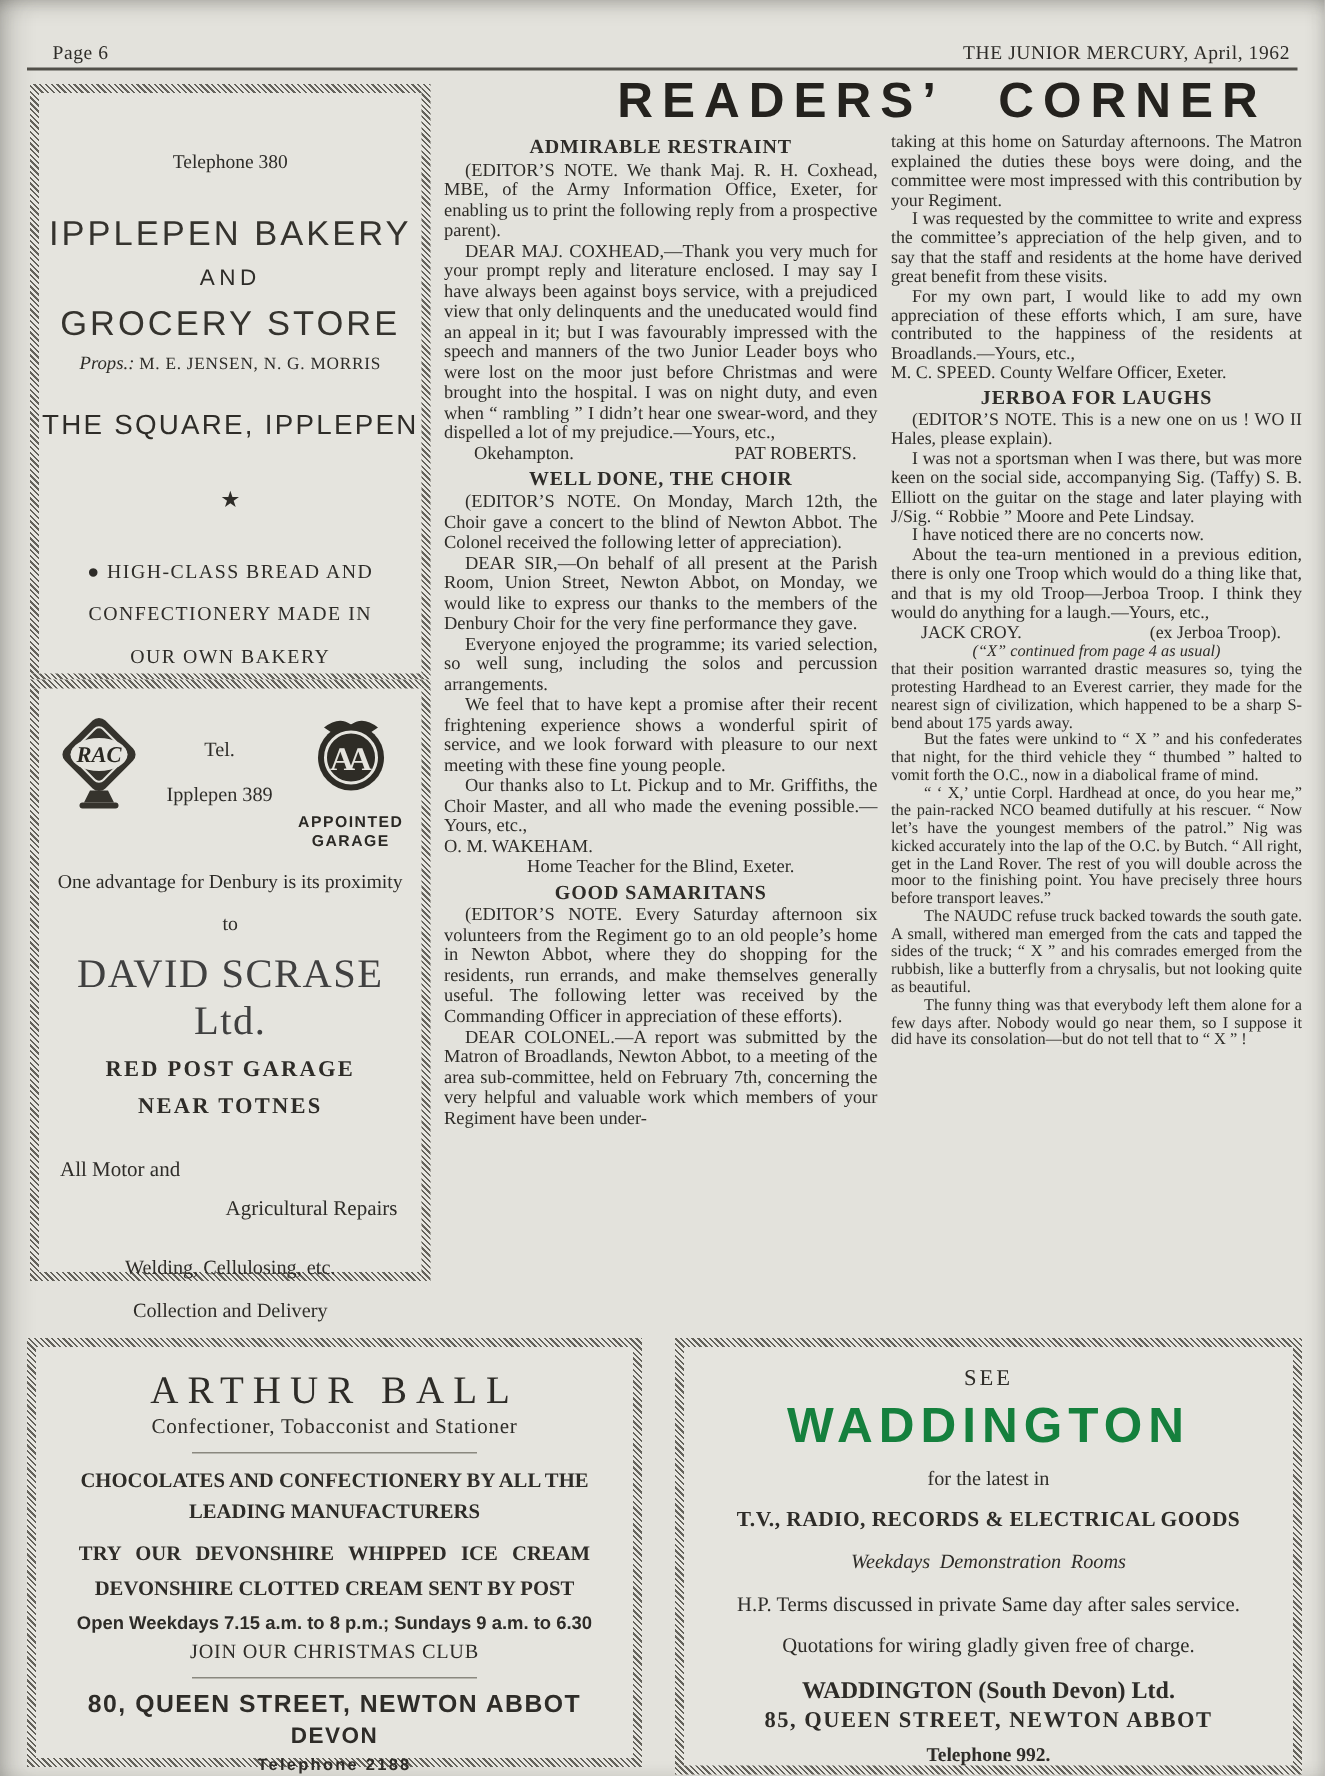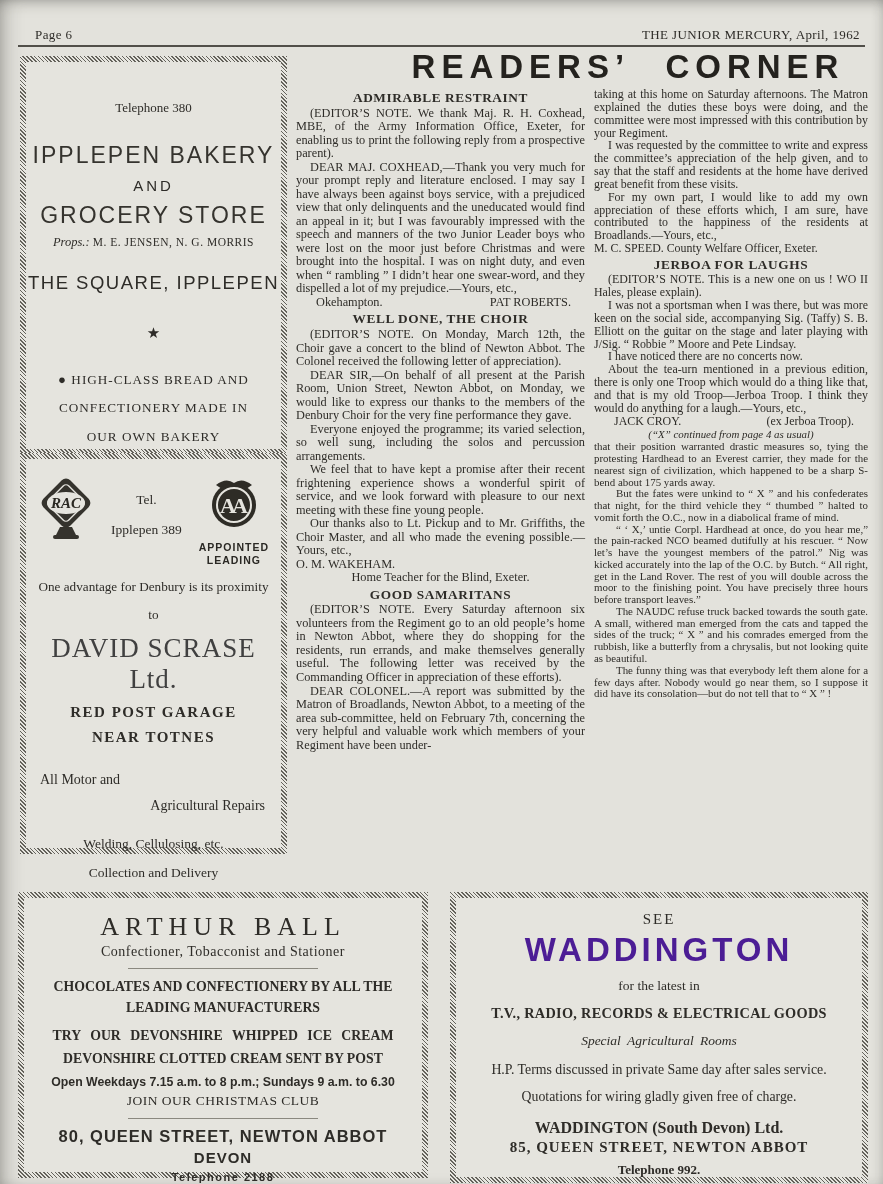--- a/index.html
+++ b/index.html
@@ -72,21 +72,21 @@
   .ab-l3 { font-weight:700; font-size:13.8px; margin-top:7px; }
   .ab-hours { font-family:"Liberation Sans",sans-serif; font-weight:700; font-size:12.3px; margin-top:8px; }
   .ab-club { font-size:13.5px; letter-spacing:.5px; margin-top:4px; }
   .ab-div2 { margin-top:9px; }
   .ab-addr1 { font-family:"Liberation Sans",sans-serif; font-weight:700; font-size:16.5px; letter-spacing:1px; margin-top:8px; }
   .ab-addr2 { font-family:"Liberation Sans",sans-serif; font-weight:700; font-size:15px; letter-spacing:1px; margin-top:3px; }
   .ab-phone { font-family:"Liberation Sans",sans-serif; font-weight:700; font-size:11px; letter-spacing:1.5px; margin-top:5px; }
   
   .ad-wadd { top:892px; left:450px; width:418px; height:291px; text-align:center; padding-top:13px; }
   .wd-see { font-size:15px; letter-spacing:2px; }
-  .wd-name { font-family:"Liberation Sans",sans-serif; font-weight:700; font-size:33px; letter-spacing:4px; margin-top:3px; color:#4c1d95; }
+  .wd-name { font-family:"Liberation Sans",sans-serif; font-weight:700; font-size:33px; letter-spacing:4px; margin-top:3px; color:#15803d; }
   .wd-tag { font-size:13.5px; margin-top:9px; }
   .wd-goods { font-weight:700; font-size:14.3px; margin-top:11px; letter-spacing:.3px; }
   .wd-rooms { font-style:italic; font-size:13.5px; margin-top:11px; word-spacing:3px; }
   .wd-terms { font-size:13.8px; margin-top:13px; }
   .wd-quote { font-size:13.8px; margin-top:11px; }
   .wd-co { font-weight:700; font-size:16px; margin-top:14px; }
   .wd-addr { font-weight:700; font-size:15px; letter-spacing:1px; margin-top:2px; }
   .wd-phone { font-weight:700; font-size:13px; margin-top:6px; }
 </style>
 </head>
@@ -137,21 +137,21 @@
       <span>
         <svg width="64" height="62" viewBox="0 0 64 62">
           <path d="M14 10 Q24 2 32 8 Q40 2 50 10 L44 14 Q32 8 20 14 Z" fill="#2e2c26"></path>
           <circle cx="32" cy="30" r="22" fill="#2e2c26"></circle>
           <circle cx="32" cy="30" r="17" fill="none" stroke="#e5e4de" stroke-width="2"></circle>
           <text x="26" y="38" text-anchor="middle" font-family="Liberation Serif, serif" font-weight="bold" font-size="22" fill="#e5e4de">A</text>
           <text x="38" y="38" text-anchor="middle" font-family="Liberation Serif, serif" font-weight="bold" font-size="22" fill="#e5e4de">A</text>
         </svg>
         <div class="gr-aa-cap">
           <div>APPOINTED</div>
-          <div>LEADING</div>
+          <div>GARAGE</div>
         </div>
       </span>
     </div>
     <div class="gr-intro">One advantage for Denbury is its proximity to</div>
     <div class="gr-name">DAVID SCRASE Ltd.</div>
     <div class="gr-l1">RED POST GARAGE</div>
     <div class="gr-l2">NEAR TOTNES</div>
     <div class="gr-s1">All Motor and</div>
     <div class="gr-s2">Agricultural Repairs</div>
     <div class="gr-s3">Welding, Cellulosing, etc.</div>
@@ -221,21 +221,21 @@
     <div class="ab-addr1">80, QUEEN STREET, NEWTON ABBOT</div>
     <div class="ab-addr2">DEVON</div>
     <div class="ab-phone">Telephone 2188</div>
   </div>
 
   <div class="ad ad-wadd">
     <div class="wd-see">SEE</div>
     <div class="wd-name">WADDINGTON</div>
     <div class="wd-tag">for the latest in</div>
     <div class="wd-goods">T.V., RADIO, RECORDS &amp; ELECTRICAL GOODS</div>
-    <div class="wd-rooms">Special Agricultural Rooms</div>
+    <div class="wd-rooms">Weekdays Demonstration Rooms</div>
     <div class="wd-terms">H.P. Terms discussed in private Same day after sales service.</div>
     <div class="wd-quote">Quotations for wiring gladly given free of charge.</div>
     <div class="wd-co">WADDINGTON (South Devon) Ltd.</div>
     <div class="wd-addr">85, QUEEN STREET, NEWTON ABBOT</div>
     <div class="wd-phone">Telephone 992.</div>
   </div>
 
 </div>
 
 </body></html>

